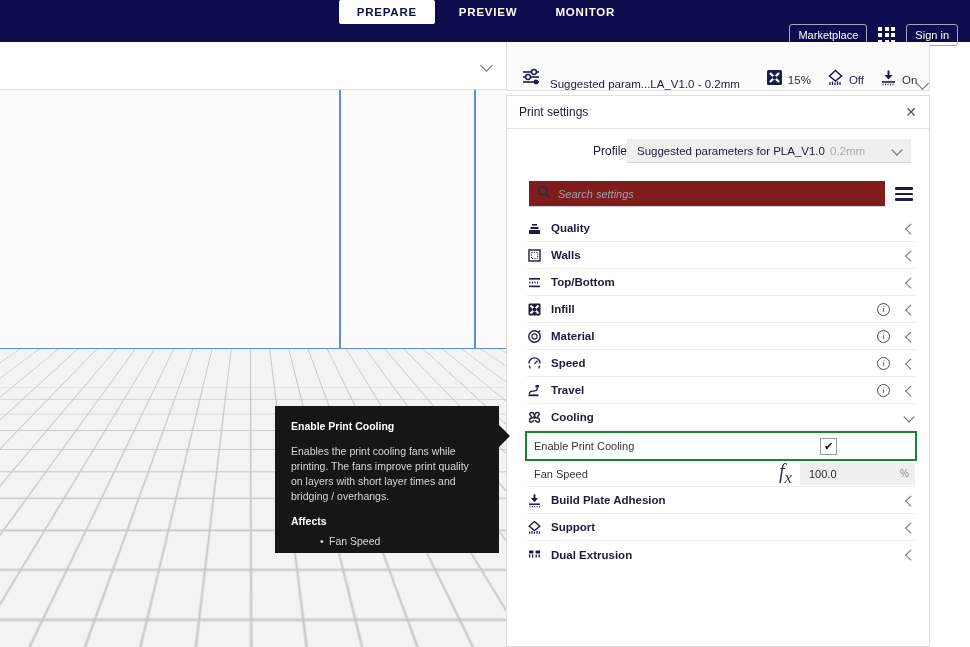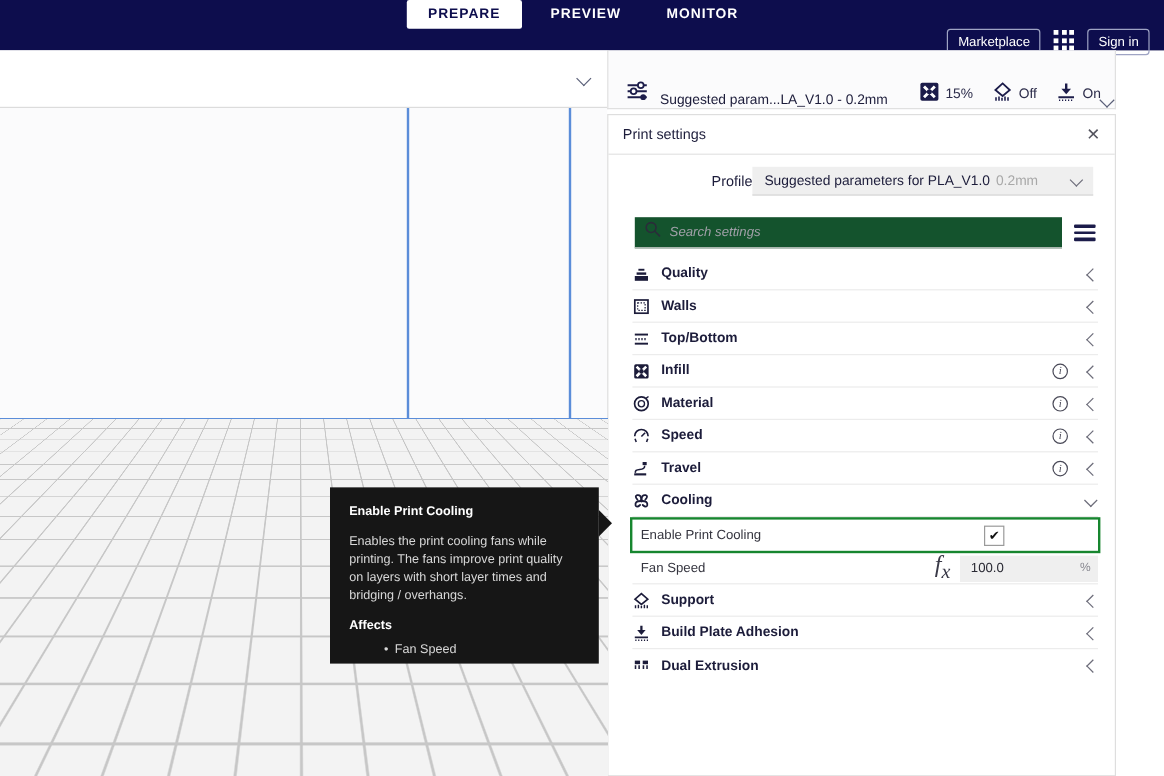--- a/index.html
+++ b/index.html
@@ -19,21 +19,21 @@
   }
   .stage-tabs { display: flex; align-items: center; height: 100%; padding-left: 8px; }
   .stage-tab {
     font-size: 11.5px; letter-spacing: 0.8px; font-weight: 600;
     color: #ffffff; padding: 6px 14px; margin-right: 10px;
     border-radius: 2px; white-space: nowrap;
   }
   .stage-tab.active { background: #ffffff; color: #0d0d4d; min-width: 96px; text-align: center; }
 
   .topbar-right {
-    margin-left: auto; display: flex; align-items: flex-start; gap: 10px; padding-right: 12px;
+    margin-left: auto; display: flex; align-items: center; gap: 10px; padding-right: 12px;
   }
   .tb-btn {
     font-size: 11px; color: #ffffff; border: 1px solid #9fa4c4;
     border-radius: 3px; padding: 4px 8px; background: transparent; white-space: nowrap;
   }
   .apps-icon {
     display: grid; grid-template-columns: repeat(3, 4px); grid-template-rows: repeat(3, 4px);
     gap: 2.5px; padding: 1px;
   }
   .apps-icon i { display: block; width: 4px; height: 4px; background: #ffffff; }
@@ -140,21 +140,21 @@
   .chev-left { width: 11px; height: 11px; position: relative; display: inline-block; }
   .chev-left::before {
     content: ""; position: absolute; left: 3px; top: 2px;
     width: 6.5px; height: 6.5px;
     border-left: 1.4px solid #6d6d7a; border-bottom: 1.4px solid #6d6d7a;
     transform: rotate(45deg);
   }
 
   .search-row { height: 42px; display: flex; align-items: center; padding: 0 16px 0 22px; gap: 10px; }
   .search-box {
-    flex: 1; height: 26px; background: #14532d; border-bottom: 1px solid #cfcfcf;
+    flex: 1; height: 26px; background: #7f1d1d; border-bottom: 1px solid #cfcfcf;
     display: flex; align-items: center; padding: 0 8px; gap: 7px;
   }
   .search-ph { font-size: 11px; color: #a0a0a8; font-style: italic; }
   .vis-icon { display: flex; flex-direction: column; gap: 3px; width: 18px; }
   .vis-icon i { display: block; height: 2.6px; background: #1c1c4a; border-radius: 1px; }
 
   
   .cat-list { padding: 0 14px 0 20px; }
   .cat-row {
     height: 27px; display: flex; align-items: center; gap: 9px;
@@ -475,53 +475,53 @@
           <span class="val-box">
             <span class="val-num">100.0</span>
             <span class="val-unit">%</span>
           </span>
         </span>
       </div>
 
       <div class="cat-row">
         <span class="cat-ic">
           <svg width="15" height="15" viewBox="0 0 15 15">
-            <path d="M7.5 1.6 L12.8 6.3 L7.5 10.6 L2.2 6.3 Z" fill="none" stroke="#1c1c3a" stroke-width="1.4"></path>
-            <line x1="2.6" y1="11.4" x2="2.6" y2="13.8" stroke="#1c1c3a" stroke-width="1.2"></line>
-            <line x1="5" y1="11" x2="5" y2="13.8" stroke="#1c1c3a" stroke-width="1.2"></line>
-            <line x1="7.5" y1="11.8" x2="7.5" y2="13.8" stroke="#1c1c3a" stroke-width="1.2"></line>
-            <line x1="10" y1="11" x2="10" y2="13.8" stroke="#1c1c3a" stroke-width="1.2"></line>
-            <line x1="12.4" y1="11.4" x2="12.4" y2="13.8" stroke="#1c1c3a" stroke-width="1.2"></line>
-          </svg>
-        </span>
-        <span class="cat-label">Support</span>
-        <span class="cat-right">
-            <span class="chev-left"></span>
-          </span>
-      </div>
-
-      <div class="cat-row">
-        <span class="cat-ic">
-          <svg width="15" height="15" viewBox="0 0 15 15">
             <path d="M7.5 1.4 L7.5 7.6" stroke="#1c1c3a" stroke-width="1.9"></path>
             <path d="M4 5 L7.5 9.2 L11 5" fill="#1c1c3a"></path>
             <line x1="2" y1="11.2" x2="13" y2="11.2" stroke="#1c1c3a" stroke-width="1.5"></line>
             <line x1="2.4" y1="13.6" x2="3.4" y2="13.6" stroke="#1c1c3a" stroke-width="1.2"></line>
             <line x1="4.8" y1="13.6" x2="5.8" y2="13.6" stroke="#1c1c3a" stroke-width="1.2"></line>
             <line x1="7.2" y1="13.6" x2="8.2" y2="13.6" stroke="#1c1c3a" stroke-width="1.2"></line>
             <line x1="9.6" y1="13.6" x2="10.6" y2="13.6" stroke="#1c1c3a" stroke-width="1.2"></line>
             <line x1="12" y1="13.6" x2="13" y2="13.6" stroke="#1c1c3a" stroke-width="1.2"></line>
           </svg>
         </span>
         <span class="cat-label">Build Plate Adhesion</span>
         <span class="cat-right">
             <span class="chev-left"></span>
           </span>
       </div>
 
+      <div class="cat-row">
+        <span class="cat-ic">
+          <svg width="15" height="15" viewBox="0 0 15 15">
+            <path d="M7.5 1.6 L12.8 6.3 L7.5 10.6 L2.2 6.3 Z" fill="none" stroke="#1c1c3a" stroke-width="1.4"></path>
+            <line x1="2.6" y1="11.4" x2="2.6" y2="13.8" stroke="#1c1c3a" stroke-width="1.2"></line>
+            <line x1="5" y1="11" x2="5" y2="13.8" stroke="#1c1c3a" stroke-width="1.2"></line>
+            <line x1="7.5" y1="11.8" x2="7.5" y2="13.8" stroke="#1c1c3a" stroke-width="1.2"></line>
+            <line x1="10" y1="11" x2="10" y2="13.8" stroke="#1c1c3a" stroke-width="1.2"></line>
+            <line x1="12.4" y1="11.4" x2="12.4" y2="13.8" stroke="#1c1c3a" stroke-width="1.2"></line>
+          </svg>
+        </span>
+        <span class="cat-label">Support</span>
+        <span class="cat-right">
+            <span class="chev-left"></span>
+          </span>
+      </div>
+
       <div class="cat-row" style="border-bottom:none;">
         <span class="cat-ic">
           <svg width="15" height="15" viewBox="0 0 15 15">
             <rect x="2" y="3.5" width="4.4" height="3" fill="#1c1c3a"></rect>
             <rect x="8.6" y="3.5" width="4.4" height="3" fill="#1c1c3a"></rect>
             <line x1="2.6" y1="7.4" x2="2.6" y2="10.6" stroke="#1c1c3a" stroke-width="1.3"></line>
             <line x1="5.6" y1="7.4" x2="5.6" y2="10.6" stroke="#1c1c3a" stroke-width="1.3"></line>
             <line x1="9.2" y1="7.4" x2="9.2" y2="10.6" stroke="#1c1c3a" stroke-width="1.3"></line>
             <line x1="12.2" y1="7.4" x2="12.2" y2="10.6" stroke="#1c1c3a" stroke-width="1.3"></line>
           </svg>

